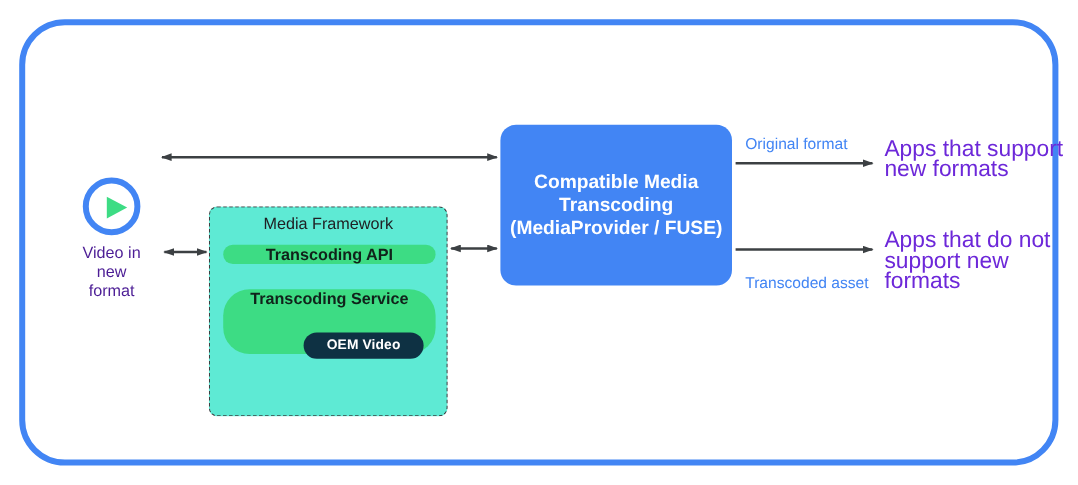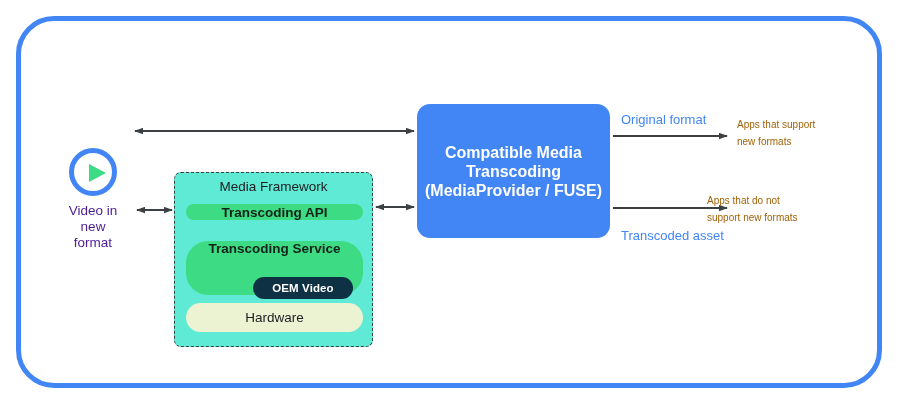--- a/index.html
+++ b/index.html
@@ -165,27 +165,27 @@
   .asset-label {
     position: absolute;
     font-size: 13px;
     color: #4285f4;
     white-space: nowrap;
   }
   #label-original-asset { left: 621px; top: 112px; }
   #label-transcoded-asset { left: 621px; top: 228px; }
   .apps-label {
     position: absolute;
-    font-size: 10px;
+    font-size: 19px;
     line-height: 17px;
-    color: #a16207;
+    color: #6d28d9;
     white-space: pre-line;
   }
   #label-apps-support { left: 737px; top: 116px; }
-  #label-apps-no-support { left: 707px; top: 192px; }
+  #label-apps-no-support { left: 737px; top: 192px; }
 </style>
 </head>
 <body>
 
 <div id="canvas">
 
   <div id="outer-frame"></div>
 
   <svg id="arrows" viewBox="0 0 898 404" xmlns="http://www.w3.org/2000/svg">
     <defs>
@@ -219,21 +219,20 @@
 
   <div id="media-framework">
     <div id="mf-title">Media Framework</div>
 
     <div class="pill" id="pill-transcoding-api">Transcoding API</div>
 
     <div class="pill" id="pill-transcoding-service">Transcoding Service</div>
 
     <div id="oem-plugin">OEM Video</div>
 
-    <div class="pill" id="pill-hardware">Hardware</div>
   </div>
 
   <div id="cmt-box">Compatible Media
 Transcoding
 (MediaProvider / FUSE)</div>
 
   <div class="asset-label" id="label-original-asset">Original format</div>
 
   <div class="asset-label" id="label-transcoded-asset">Transcoded asset</div>
 

